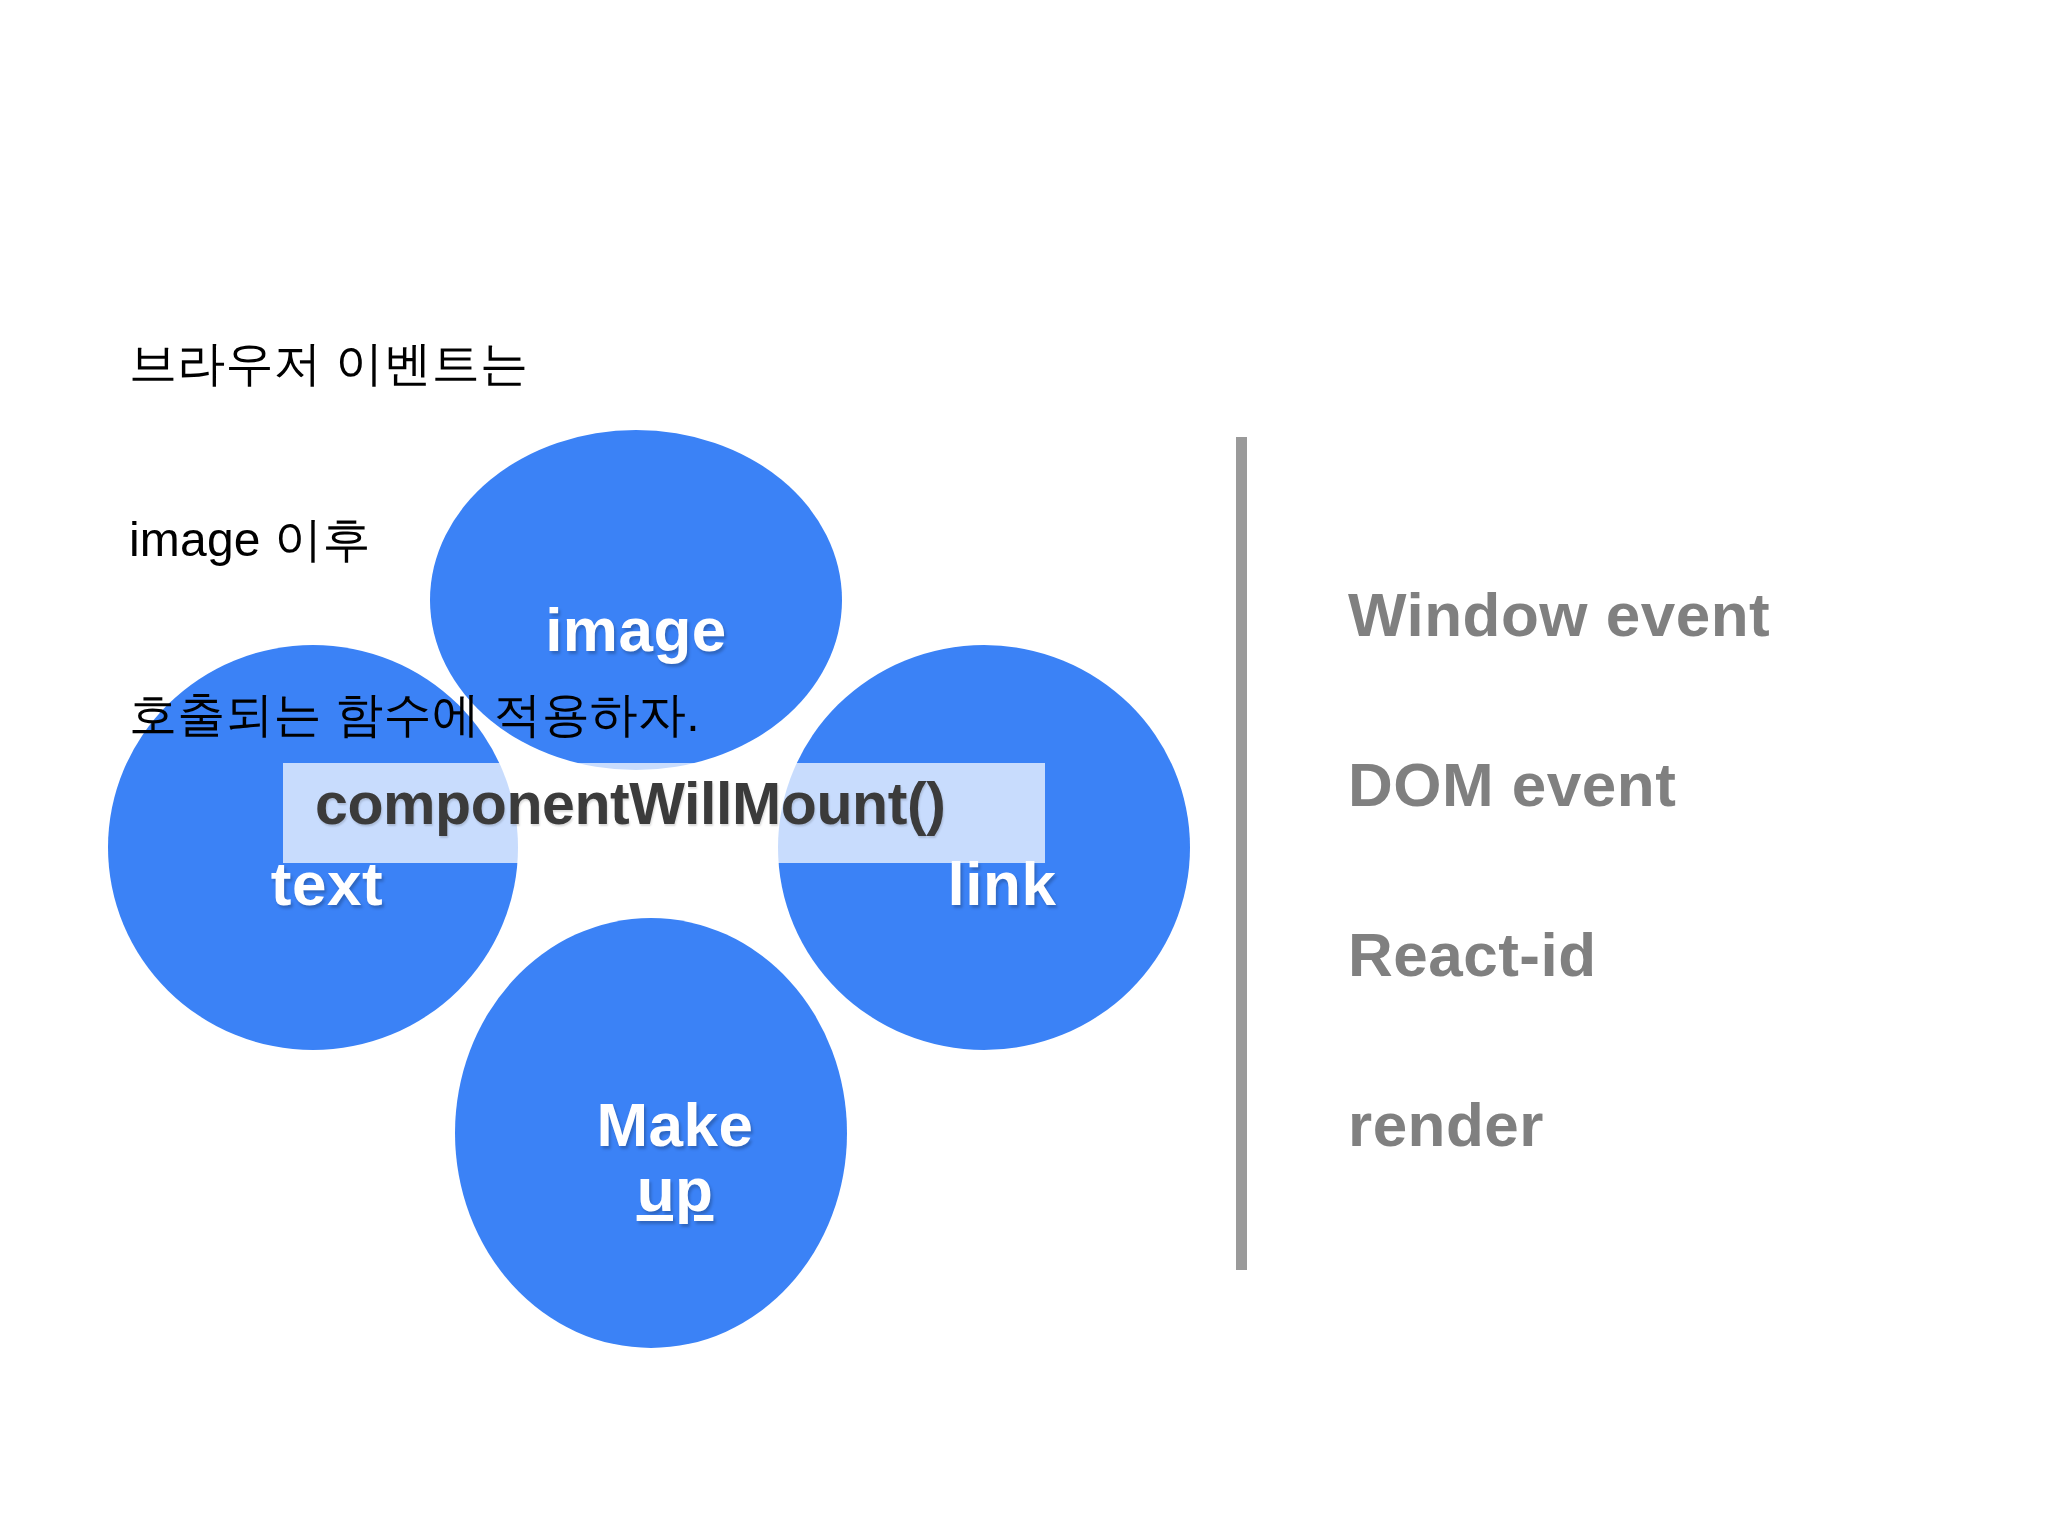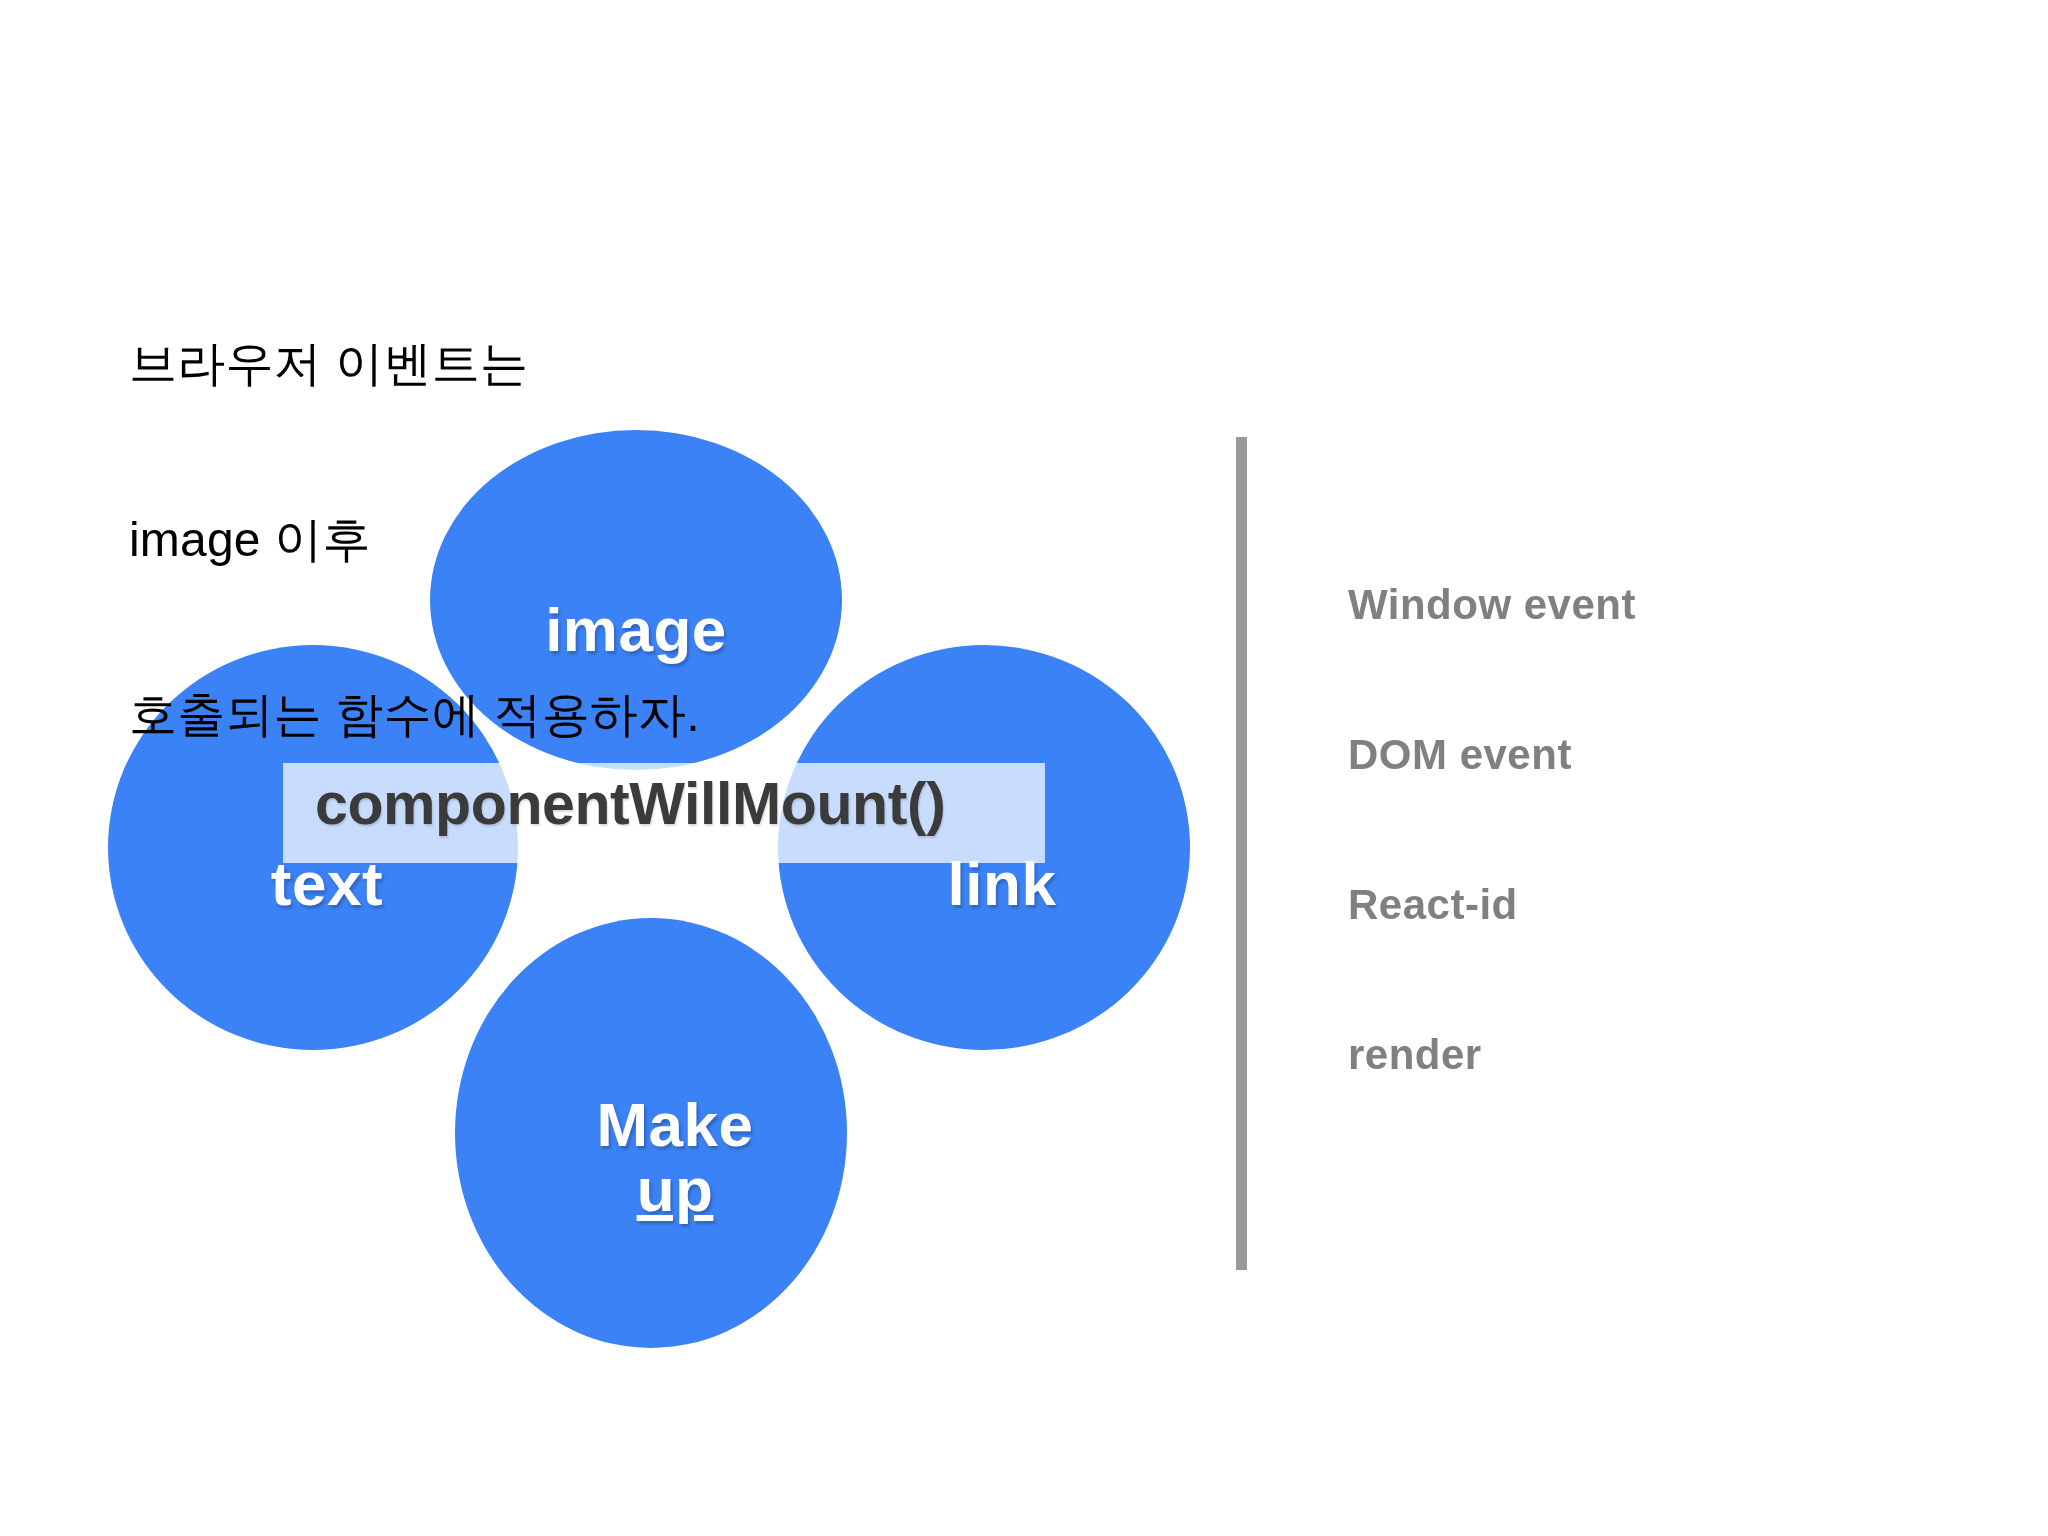--- a/index.html
+++ b/index.html
@@ -145,21 +145,21 @@
   }
 
   
   .event-list {
     position: absolute;
     left: 1348px;
     top: 584px;
     z-index: 15;
   }
   .event-item {
-    font-size: 42px;
+    font-size: 62px;
     font-weight: 700;
     color: #808080;
     line-height: 1;
     margin-bottom: 108px;
     letter-spacing: 0.5px;
     white-space: nowrap;
   }
   .event-item:last-child { margin-bottom: 0; }
 </style>
 </head>

